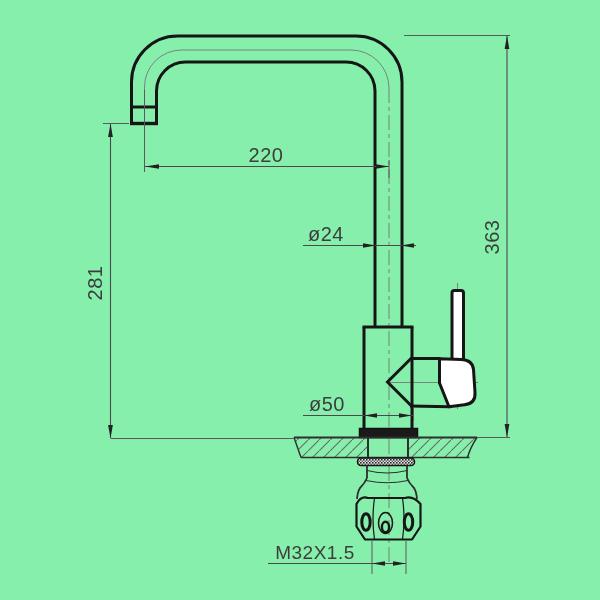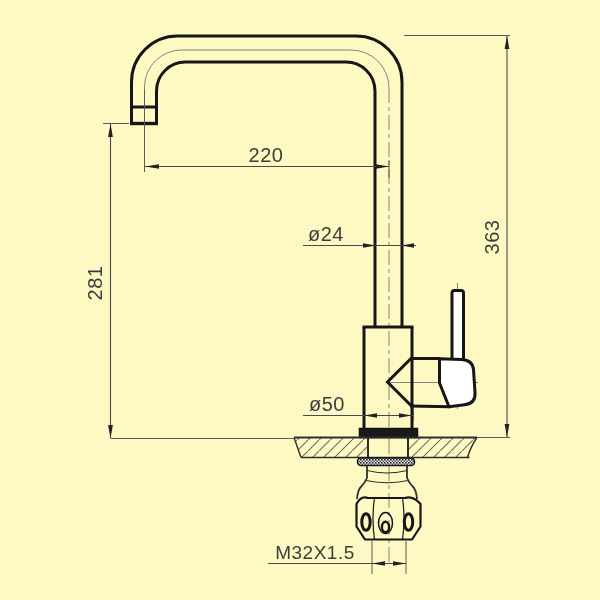--- a/index.html
+++ b/index.html
@@ -1,17 +1,17 @@
 <!DOCTYPE html>
 <html><head>
 <meta charset="utf-8">
 <style>
   html,body{margin:0;padding:0;background:#ffffff;}
   .stage{
-    width:600px;height:600px;position:relative;background:#fef9c3;
+    width:600px;height:600px;position:relative;background:#86efac;
     font-family:"Liberation Sans", sans-serif;overflow:hidden;
   }
   svg{display:block;}
   .dim-text{
     font-family:"Liberation Sans", sans-serif;
     font-size:20px;
     fill:#3d3d3d;
     letter-spacing:0.5px;
   }
   .dim-text.small{font-size:19px;}

